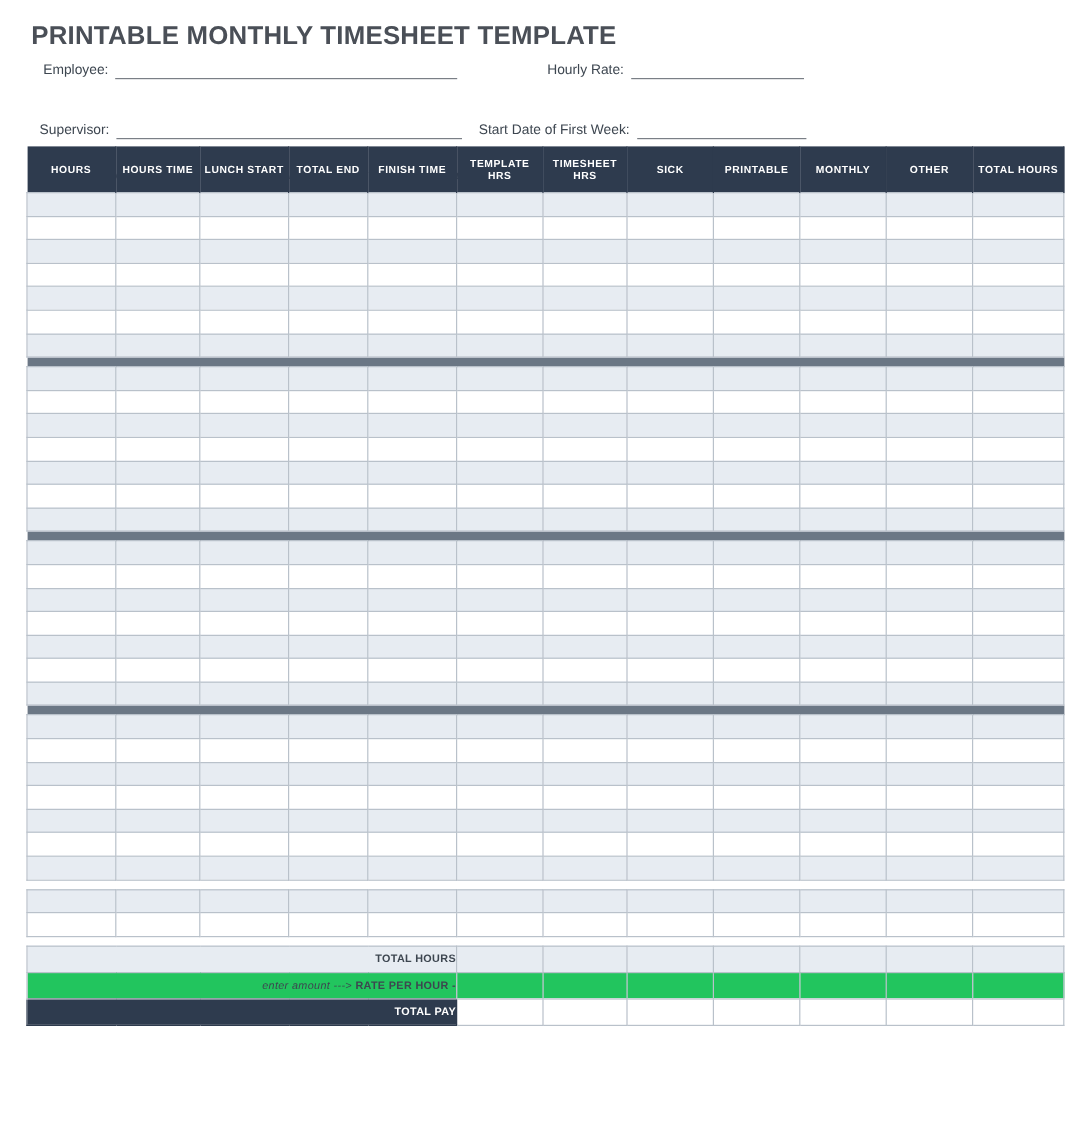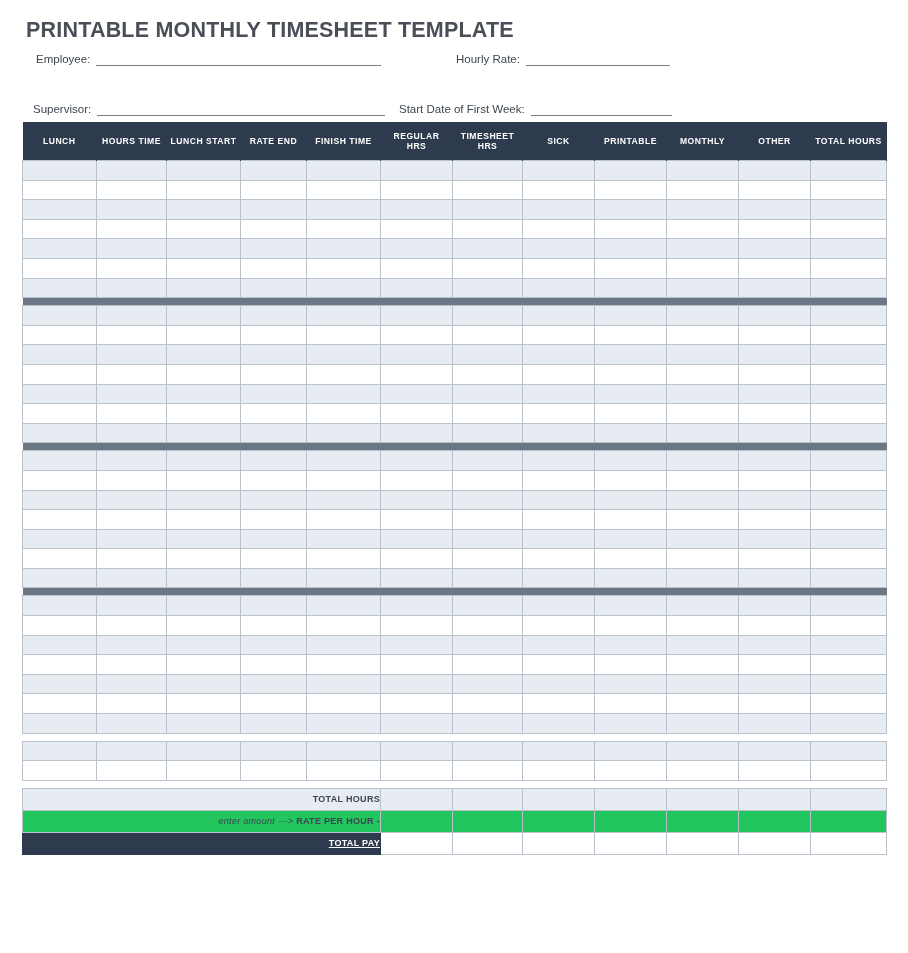--- a/index.html
+++ b/index.html
@@ -131,21 +131,20 @@
   tr.rate td.lbl .enter {
     font-weight: normal;
     font-style: italic;
     font-size: 9px;
   }
   tr.pay td {
     background: #2e3b4e;
     color: #ffffff;
     height: 21px;
     border-color: #2e3b4e;
-    text-decoration: underline;
   }
   tr.pay td.lbl { color: #ffffff; }
   tr.pay td.open { background: #ffffff; border: 1px solid #b9c1ca; }
   td.hatch {
     background-image: repeating-linear-gradient(
       45deg,
       #ffffff 0px, #ffffff 2px,
       #8d9bb5 2px, #8d9bb5 3.5px
     );
     background-color: #ffffff;
@@ -205,26 +204,26 @@
         <col class="c-reg">
         <col class="c-ot">
         <col class="c-sick">
       <col class="c-vac">
         <col class="c-hol">
         <col class="c-other">
         <col class="c-total">
     </colgroup>
     <thead>
       <tr>
-        <th>LUNCH</th>
+        <th>HOURS</th>
         <th>HOURS TIME</th>
         <th>LUNCH START</th>
-        <th>RATE END</th>
+        <th>TOTAL END</th>
         <th>FINISH TIME</th>
-        <th>REGULAR HRS</th>
+        <th>TEMPLATE HRS</th>
         <th>TIMESHEET HRS</th>
         <th>SICK</th>
         <th>PRINTABLE</th>
         <th>MONTHLY</th>
         <th>OTHER</th>
         <th>TOTAL HOURS</th>
       </tr>
     </thead>
     <tbody id="ts-body">
         <tr class="r-shade">

